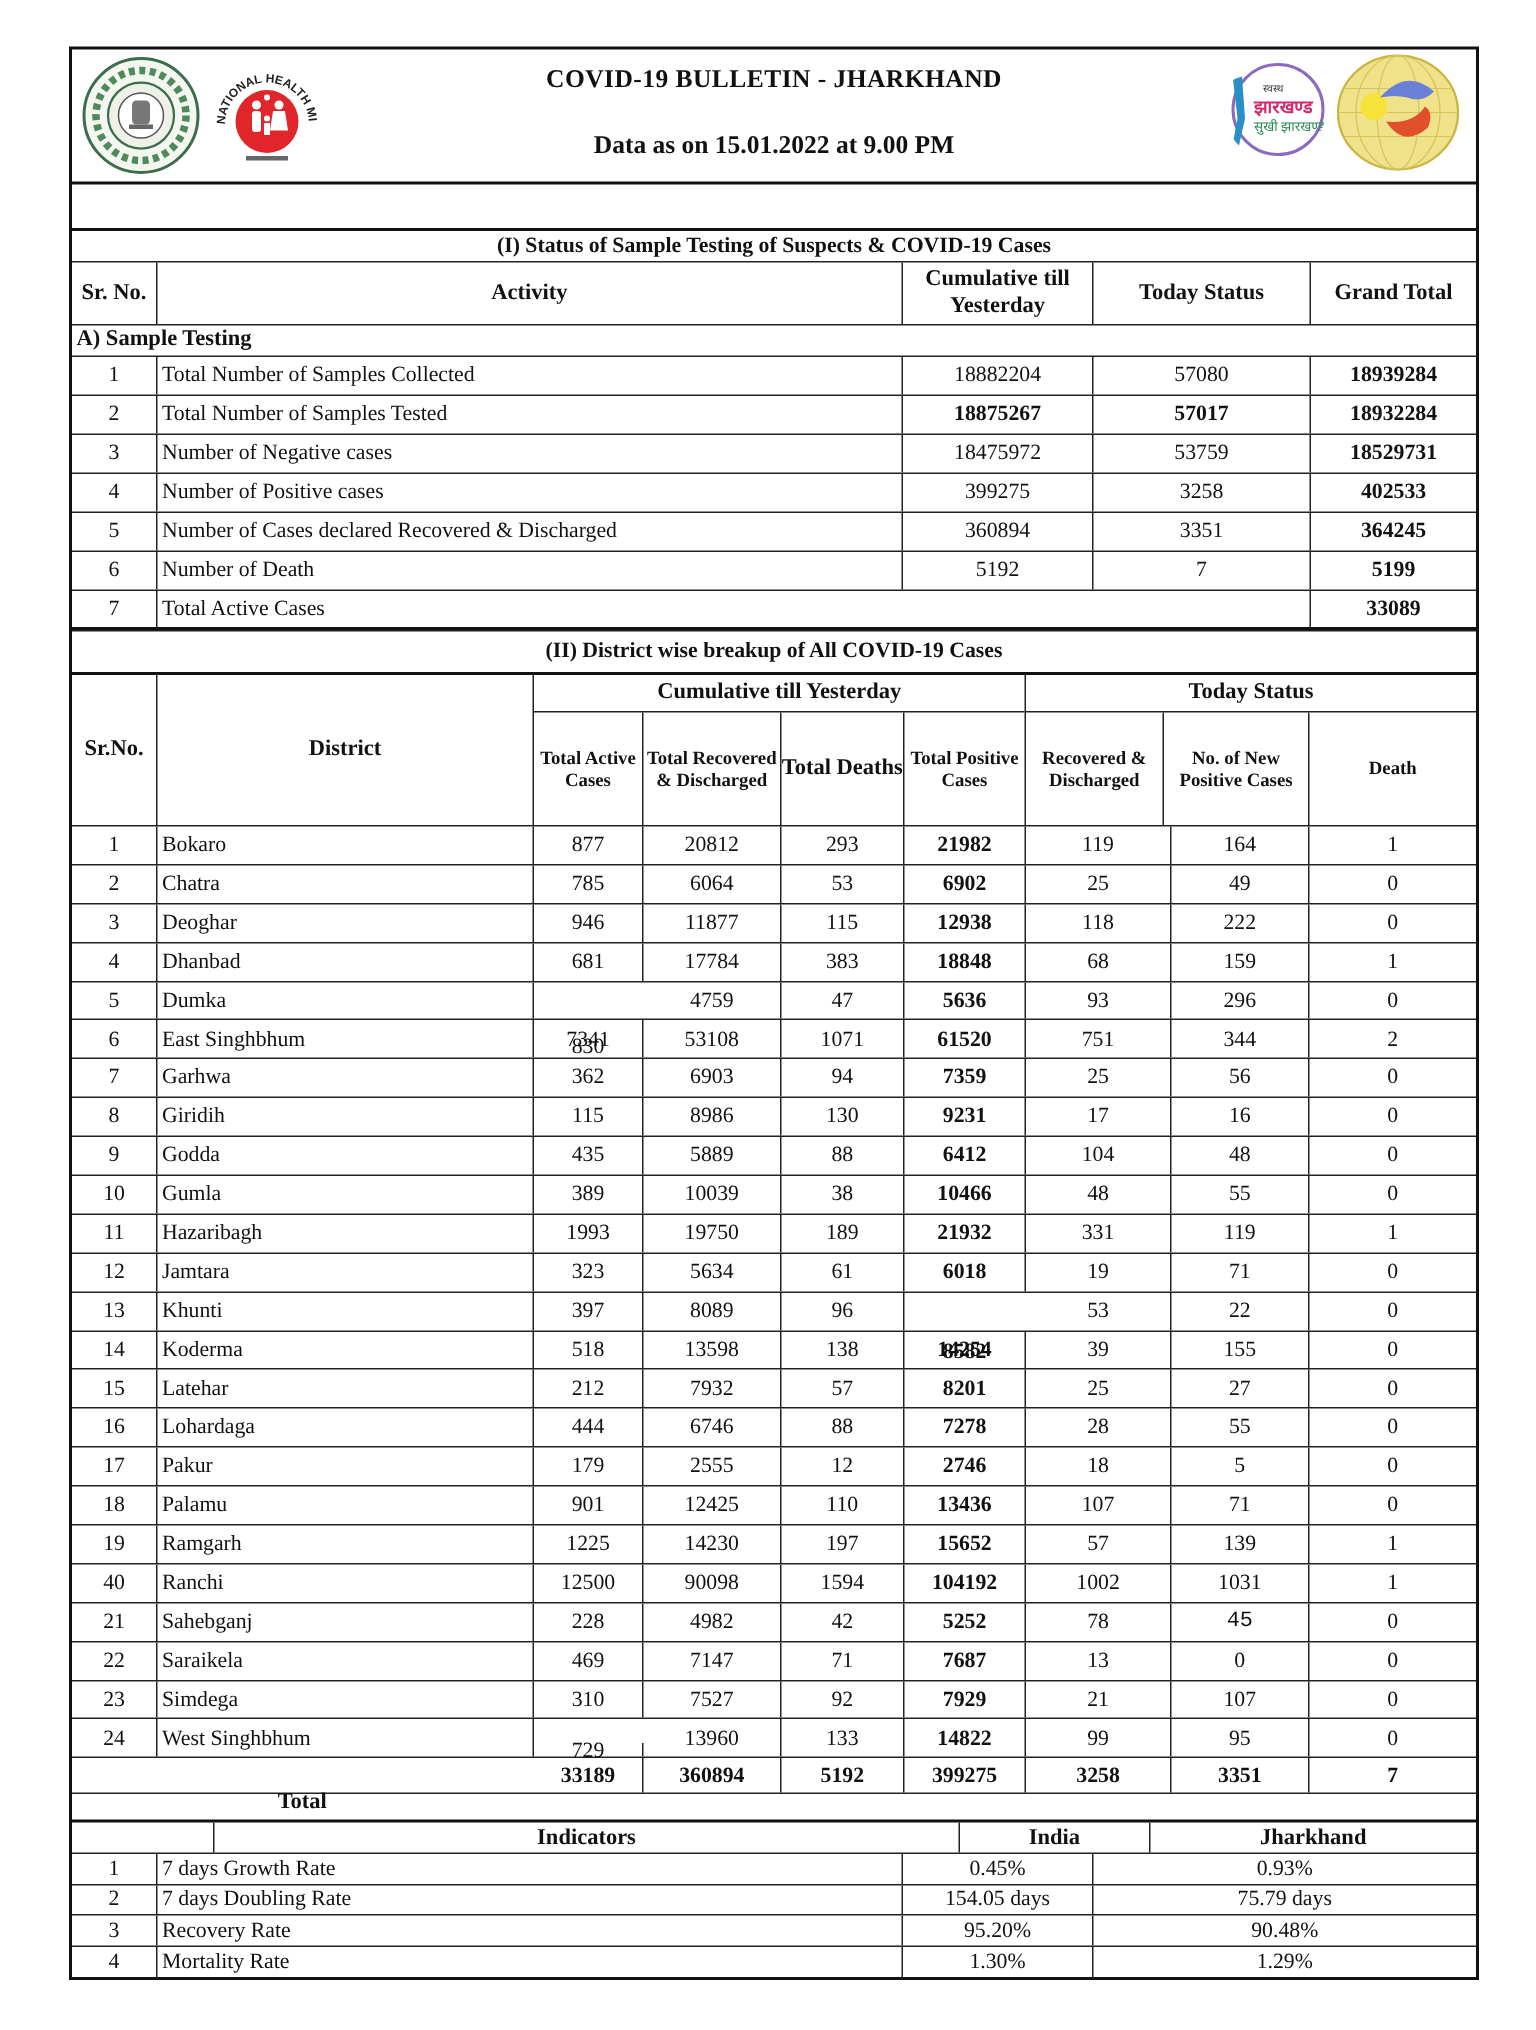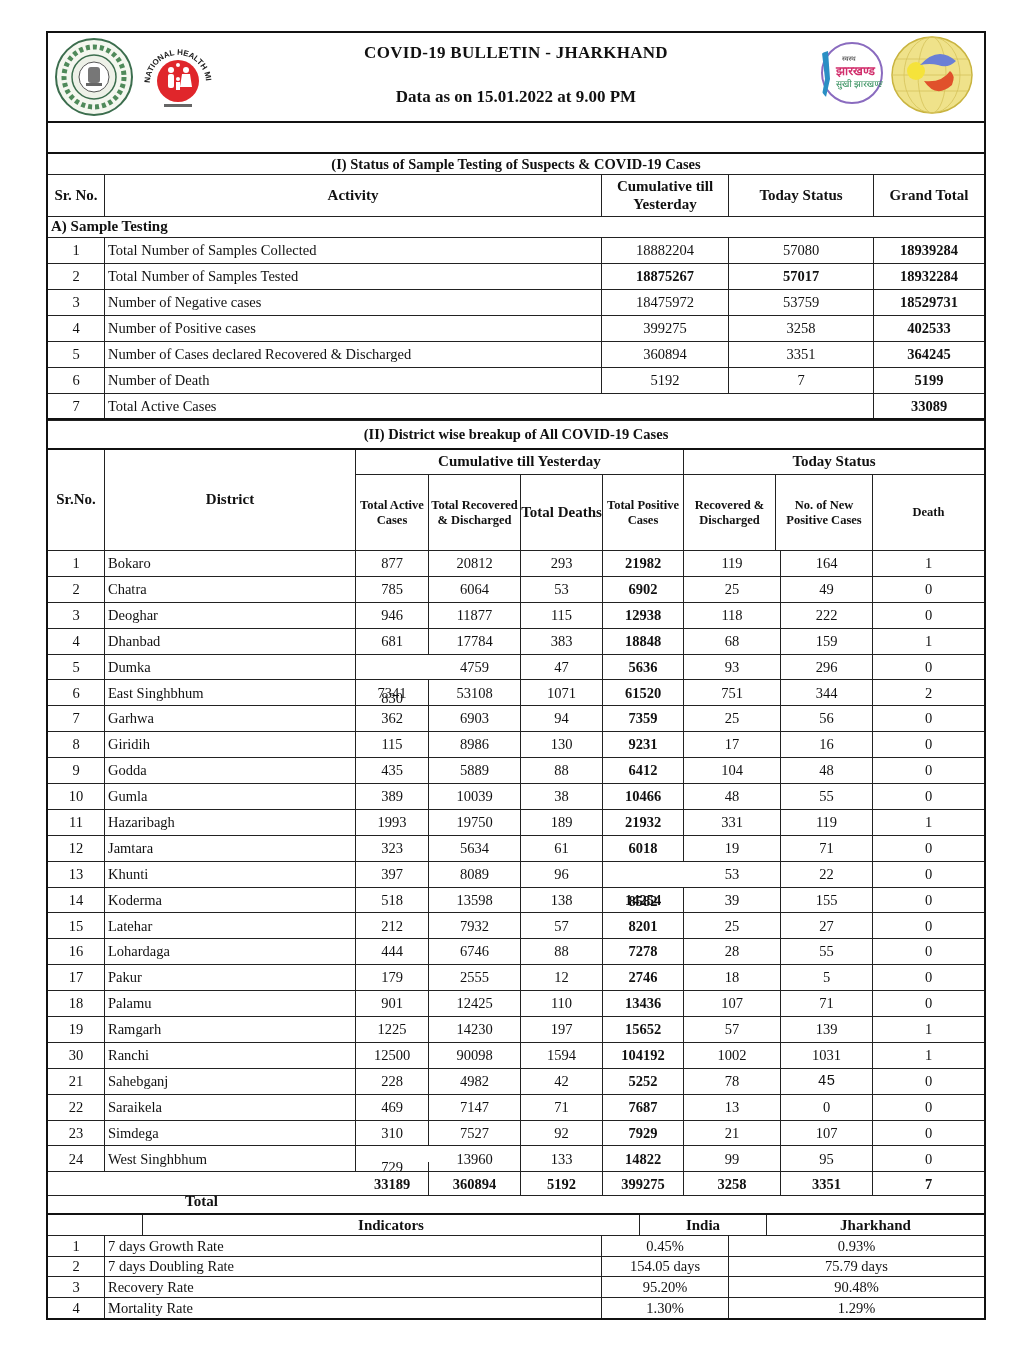--- a/index.html
+++ b/index.html
@@ -370,21 +370,21 @@
       <div class="cell left" style="width:251px;">Ramgarh</div>
       <div class="cell" style="width:73px;">1225</div>
       <div class="cell" style="width:92px;">14230</div>
       <div class="cell" style="width:82px;">197</div>
       <div class="cell bold" style="width:81px;">15652</div>
       <div class="cell" style="width:97px;">57</div>
       <div class="cell" style="width:92px;">139</div>
       <div class="cell" style="flex:1;">1</div>
       </div>
       <div class="row" style="height: 25.9px;">
-        <div class="cell" style="width:57px;">30</div>
+        <div class="cell" style="width:57px;">40</div>
       <div class="cell left" style="width:251px;">Ranchi</div>
       <div class="cell" style="width:73px;">12500</div>
       <div class="cell" style="width:92px;">90098</div>
       <div class="cell" style="width:82px;">1594</div>
       <div class="cell bold" style="width:81px;">104192</div>
       <div class="cell" style="width:97px;">1002</div>
       <div class="cell" style="width:92px;">1031</div>
       <div class="cell" style="flex:1;">1</div>
       </div>
       <div class="row" style="height: 25.9px;">

